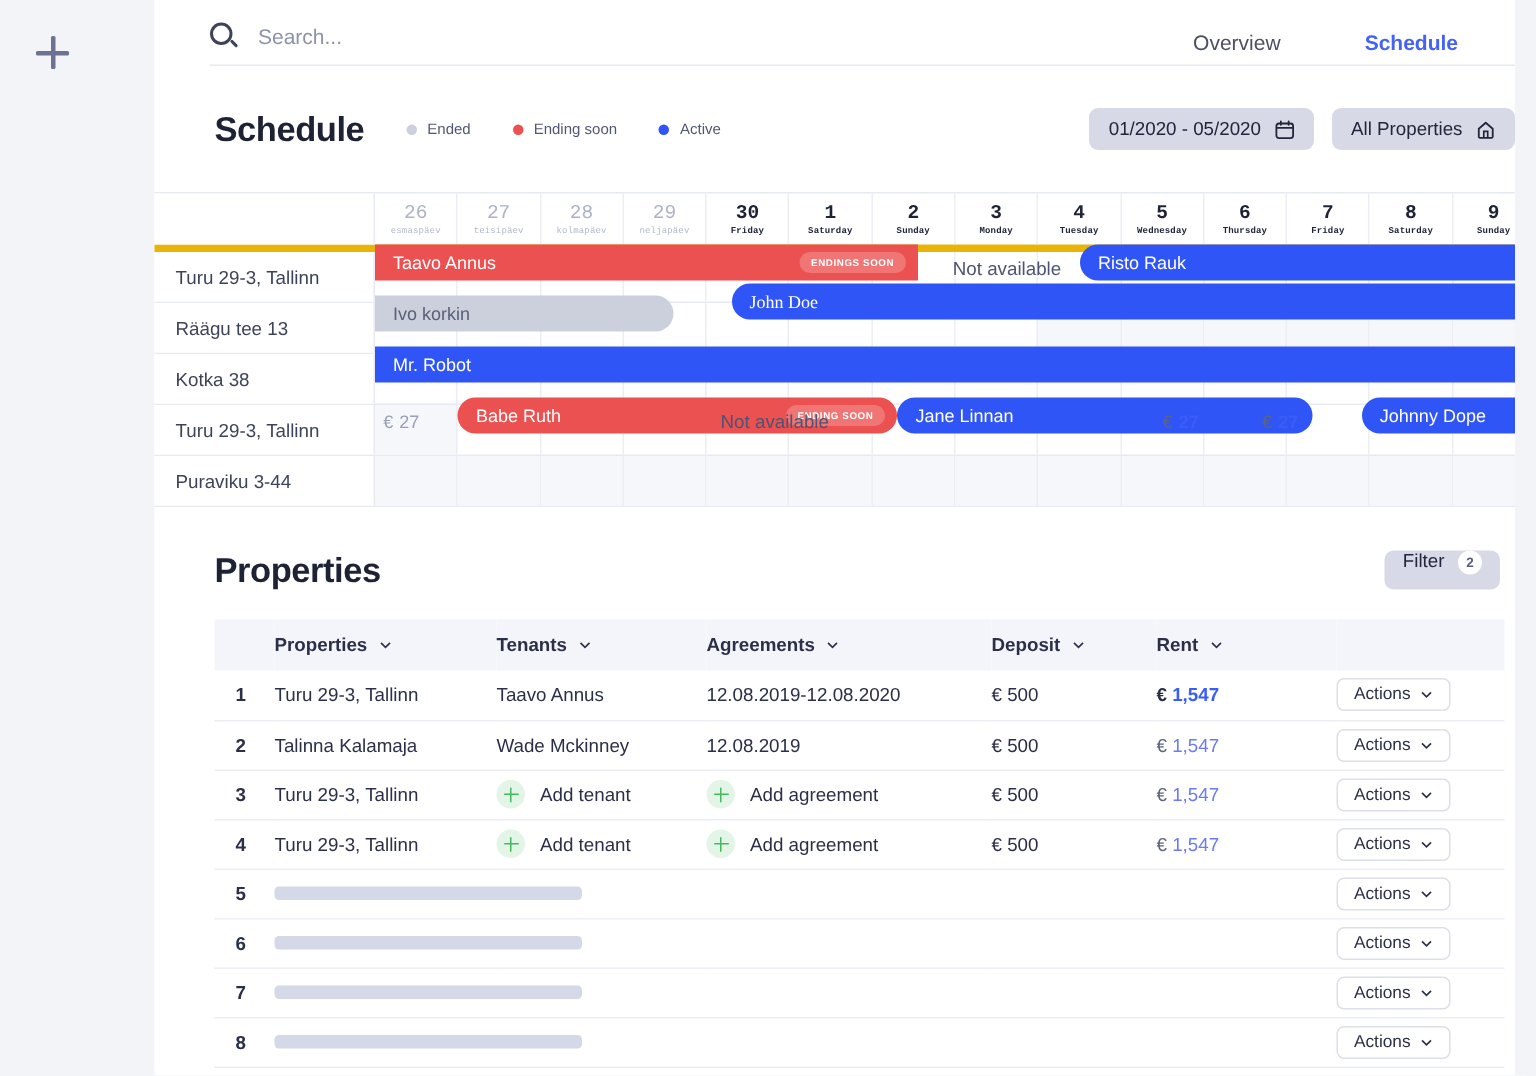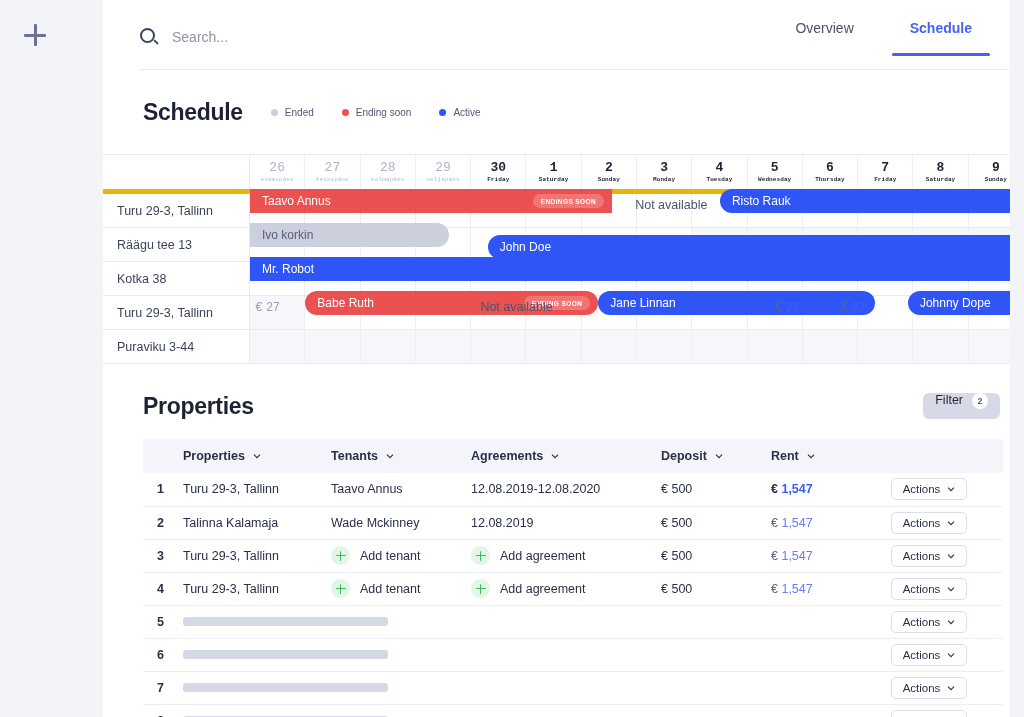--- a/index.html
+++ b/index.html
@@ -24,21 +24,21 @@
     content: ""; position: absolute; background: #6b7390; border-radius: 1px;
   }
   .rail-plus::before { left: 0; top: 9.5px; width: 22px; height: 3px; }
   .rail-plus::after  { top: 0; left: 9.5px; height: 22px; width: 3px; }
 
   
   .main { flex: 1; height: 717px; position: relative; background: #ffffff; }
 
   
   .topbar {
-    height: 70px; background: #fff; display: flex; align-items: center;
+    height: 44px; background: #fff; display: flex; align-items: center;
     padding: 4px 0 0 37px; position: relative;
   }
   .search-wrap { display: flex; align-items: center; gap: 13px; }
   .search-icon { width: 19px; height: 19px; position: relative; display:block; }
   .search-icon .ring {
     position: absolute; left: 0; top: 0; width: 15px; height: 15px;
     border: 2px solid #3d4459; border-radius: 50%;
   }
   .search-icon .stick {
     position: absolute; left: 12.5px; top: 13px; width: 6px; height: 2px;
@@ -222,20 +222,37 @@
         </div>
         <div class="legend-item">
           <span class="dot" style="background:#ea5150"></span>
           <span>Ending soon</span>
         </div>
         <div class="legend-item">
           <span class="dot" style="background:#2f55f7"></span>
           <span>Active</span>
         </div>
       </div>
+      <div class="head-btns">
+        <div class="pill">
+          <span>01/2020 - 05/2020</span>
+          <svg class="ic" viewBox="0 0 14 14">
+            <rect x="1" y="2.5" width="12" height="10.5" rx="1.8" fill="none" stroke="#22263c" stroke-width="1.3"></rect>
+            <path d="M1 5.6h12" stroke="#22263c" stroke-width="1.3"></path>
+            <path d="M4.2 1v2.4M9.8 1v2.4" stroke="#22263c" stroke-width="1.3" stroke-linecap="round"></path>
+          </svg>
+        </div>
+        <div class="pill">
+          <span>All Properties</span>
+          <svg class="ic" viewBox="0 0 14 14">
+            <path d="M2 6.3L7 2l5 4.3V12a.9.9 0 0 1-.9.9H2.9A.9.9 0 0 1 2 12z" fill="none" stroke="#22263c" stroke-width="1.3" stroke-linejoin="round"></path>
+            <path d="M5.6 12.9V8.2h2.8v4.7" fill="none" stroke="#22263c" stroke-width="1.2"></path>
+          </svg>
+        </div>
+      </div>
     </div>
 
     <div class="cal">
       <div class="cal-row cal-head-row">
         <div class="prop-cell"></div>
         <div class="cal-grid" id="cal-head">
             <div class="cal-col">
               <div class="daynum">26</div>
               <div class="dayname">esmaspäev</div>
             </div>
@@ -394,21 +411,21 @@
           <div class="bar red" style="left: 0%; width: 46.7857%; top: 35px;">
             <span>Taavo Annus</span>
             <span class="badge">ENDINGS SOON</span>
           </div>
           <div class="bar blue" style="left: 60.7143%; width: 39.2857%; top: 35px; border-radius: 12px 0px 0px 12px;">
             <span>Risto Rauk</span>
           </div>
           <div class="bar grey" style="left: 0%; width: 25.7143%; top: 69px; border-radius: 0px 12px 12px 0px;">
             <span>Ivo korkin</span>
           </div>
-          <div class="bar blue" style="left: 30.7143%; width: 69.2857%; top: 81px; border-radius: 12px 0px 0px 12px;">
+          <div class="bar blue" style="left: 30.7143%; width: 69.2857%; top: 61px; border-radius: 12px 0px 0px 12px; font-family: Liberation Serif, serif;">
             <span>John Doe</span>
           </div>
           <div class="bar red" style="left: 7.14286%; width: 37.8571%; top: 137px; border-radius: 12px;">
             <span>Babe Ruth</span>
             <span class="badge">ENDING SOON</span>
           </div>
           <div class="bar blue" style="left: 0%; width: 100%; top: 103px;">
             <span>Mr. Robot</span>
           </div>
           <div class="bar blue" style="left: 45%; width: 35.7143%; top: 137px; border-radius: 12px;">

